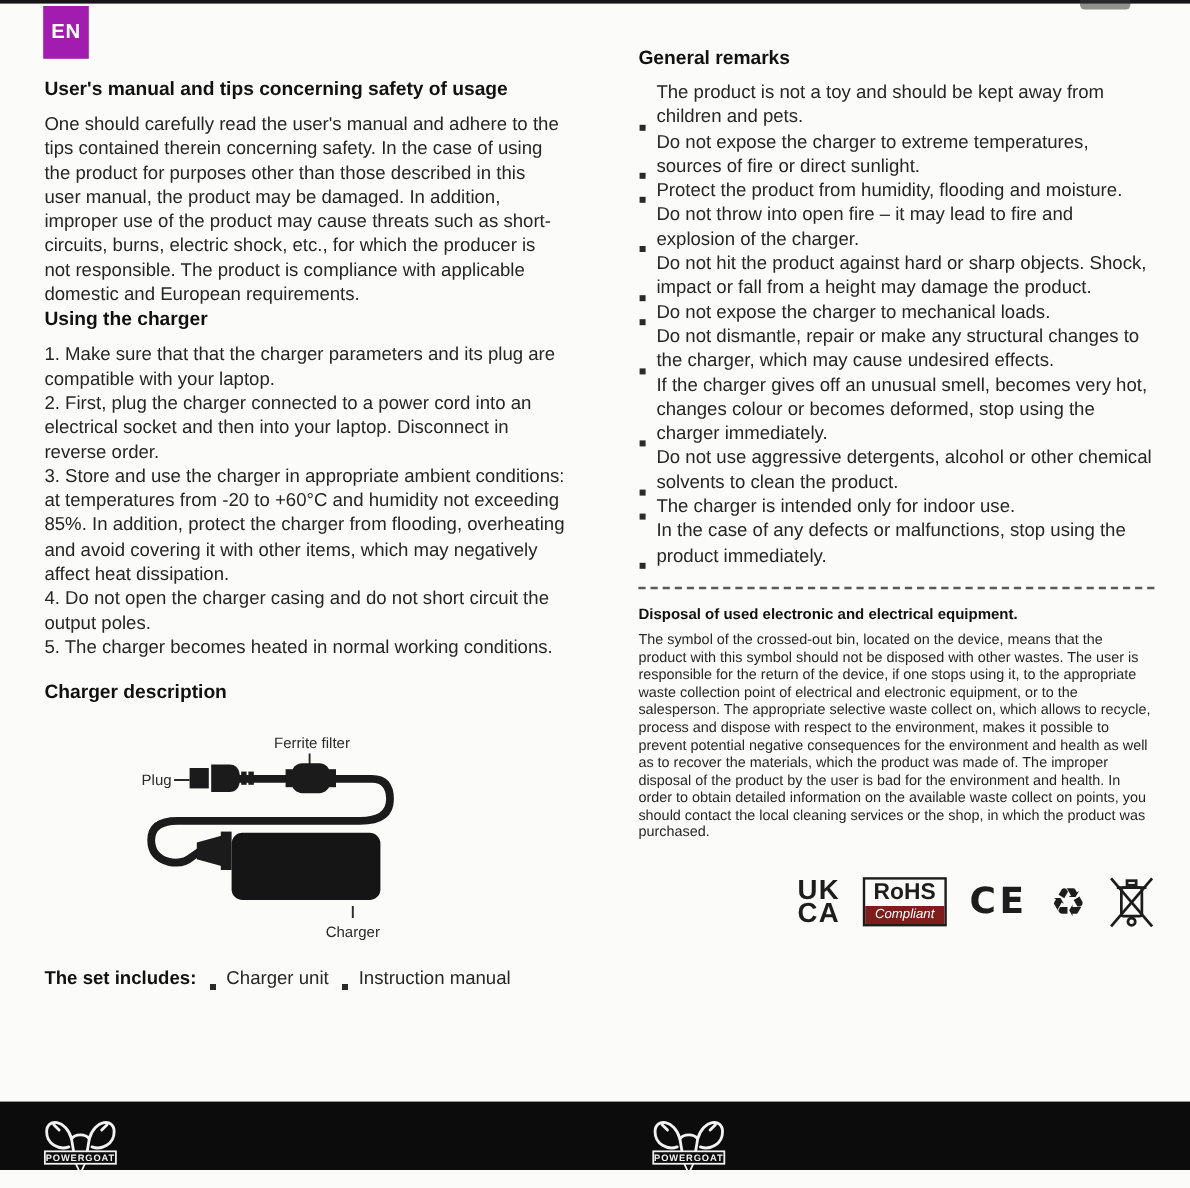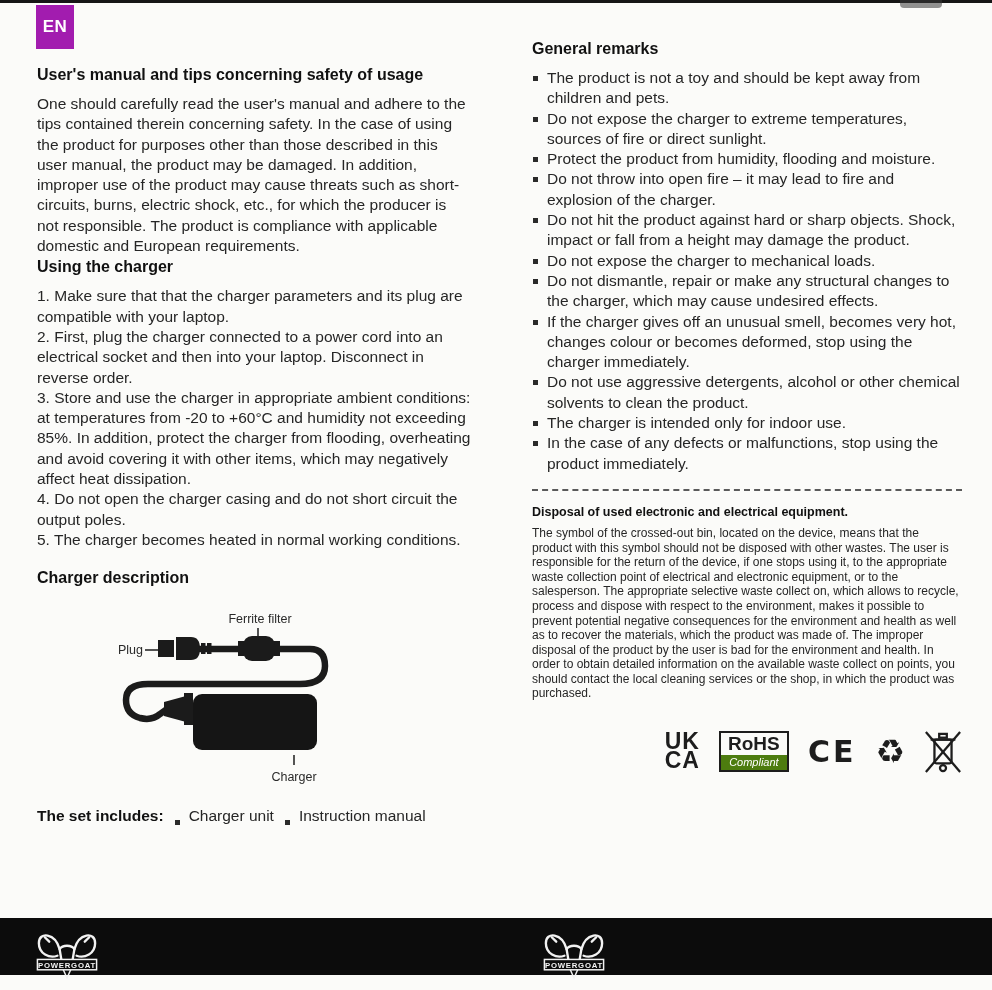--- a/index.html
+++ b/index.html
@@ -18,37 +18,37 @@
   }
   .col{position:absolute;}
   .col-left{left:37px;top:64px;width:434px;}
   .col-right{left:532px;top:38px;width:430px;}
   h2.sec{font-size:16px;font-weight:bold;color:#111;margin:0 0 9px 0;line-height:21px;}
   .body-text{font-size:15.5px;line-height:20.3px;margin:0;}
   .steps{margin-top:8px;}
   .step{font-size:15.5px;line-height:20.3px;}
   .mt{margin-top:15px;}
   
-  .bullet-row{display:flex;align-items:flex-start;}
+  .bullet-row{display:flex;align-items:flex-end;}
   .sq{flex:0 0 5px;width:5px;height:5px;background:#2a2a2a;margin:8px 9px 0 1px;}
   .bt{font-size:15.5px;line-height:20.3px;}
   .dashes{border:none;border-top:2px dashed #5a5a5a;margin:15px 0 0 0;}
   .disposal-h{font-size:12.5px;font-weight:bold;color:#111;margin:14px 0 0 0;}
   .disposal-p{font-size:12px;line-height:14.6px;margin:7px 0 0 0;}
   
   .diagram{margin:14px 0 0 63px;display:block;}
   .setline{margin-top:9px;font-size:15.5px;display:flex;align-items:flex-end;flex-wrap:nowrap;}
   .setline .lbl{font-weight:bold;color:#111;}
   .setline .isq{flex:0 0 5px;width:5px;height:5px;background:#2a2a2a;margin:2px 9px 0 11px;}
   
   .marks{margin-top:26px;display:flex;align-items:center;justify-content:flex-end;gap:19px;}
   .ukca{font-weight:bold;font-size:23px;line-height:19px;letter-spacing:1px;color:#1d1d1d;text-align:center;}
   .rohs{border:2.5px solid #1d1d1d;text-align:center;width:66px;}
   .rohs .r1{font-weight:bold;font-size:19px;line-height:22px;color:#1d1d1d;border-radius:10px;}
-  .rohs .r2{background:#4d7c0f;color:#fff;font-size:11px;line-height:15px;font-style:italic;}
+  .rohs .r2{background:#7f1d1d;color:#fff;font-size:11px;line-height:15px;font-style:italic;}
   .ce{font-family:"DejaVu Sans",sans-serif;font-weight:bold;font-size:30px;letter-spacing:3px;color:#1d1d1d;}
   .recycle{font-family:"DejaVu Sans",sans-serif;font-size:33px;color:#1d1d1d;line-height:33px;}
   
   .footer-bar{position:absolute;left:0;top:918px;width:992px;height:57px;background:#0c0c0c;}
   .goat{position:absolute;top:7px;}
   .goat-left{left:30px;}
   .goat-mid{left:537px;}
   svg text{font-family:"Liberation Sans","DejaVu Sans",sans-serif;}
 </style>
 </head>

